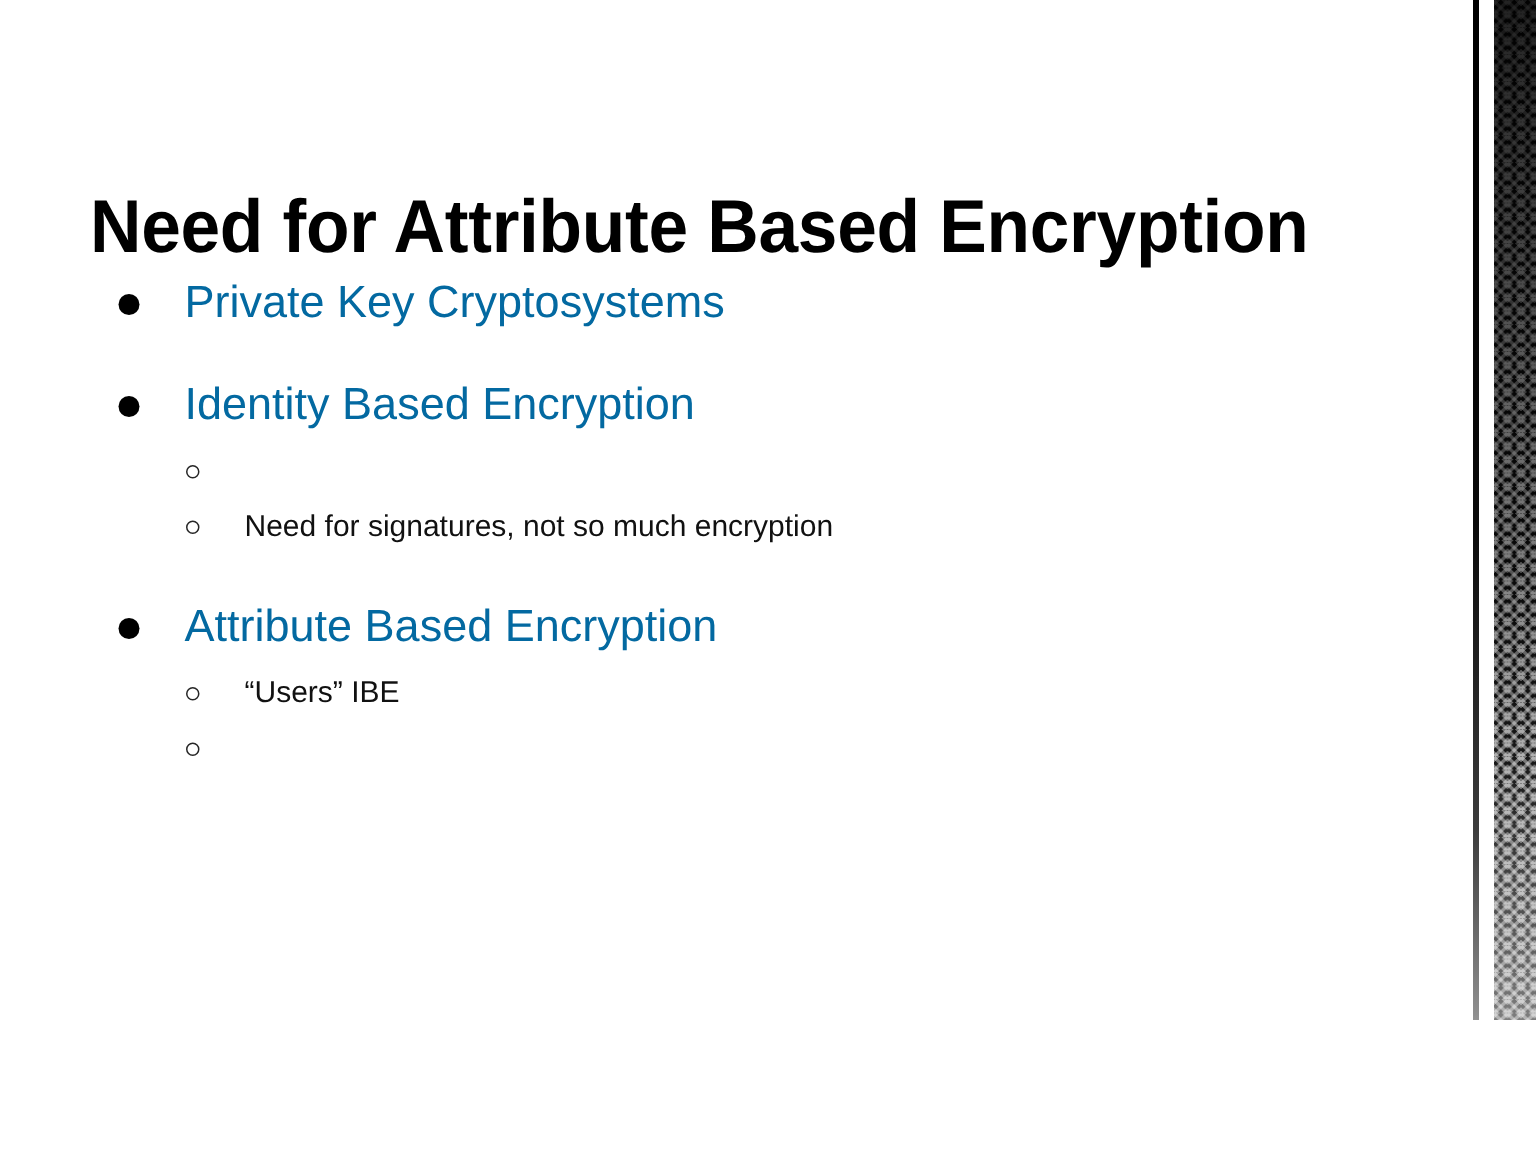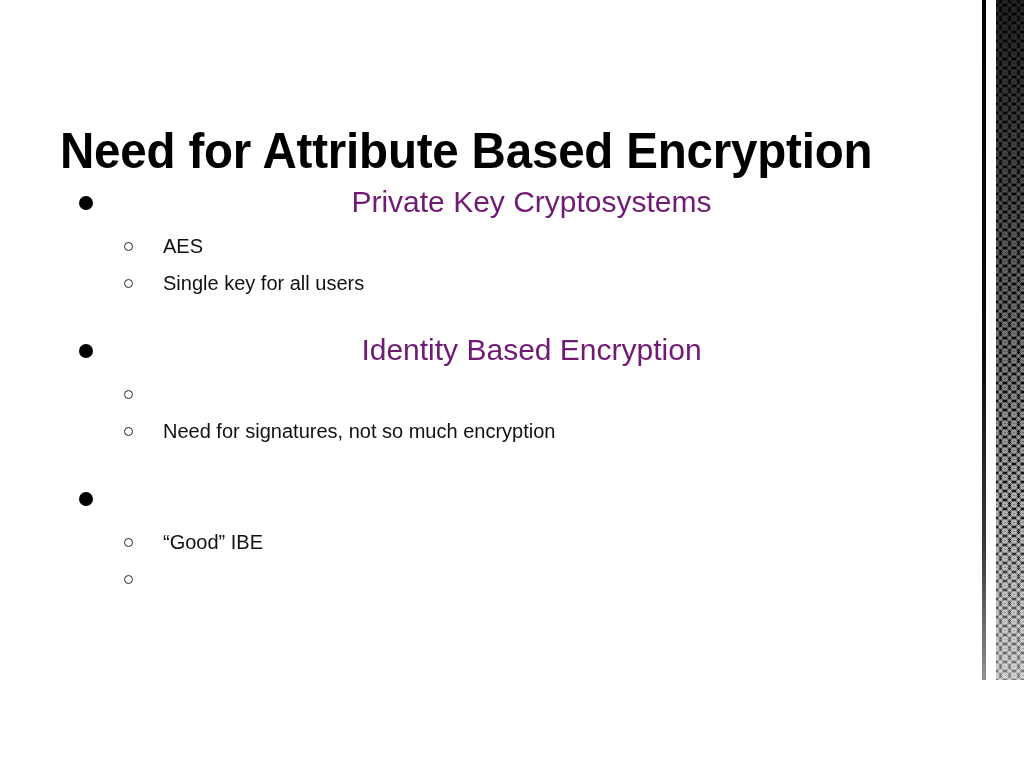--- a/index.html
+++ b/index.html
@@ -46,23 +46,22 @@
   .group { margin: 0 0 10px 0; }
 
   .lvl1 {
     position: relative;
     margin: 0 0 2px 11px;
     padding: 0 0 0 112px;
     min-height: 40px;
     font-family: "Liberation Sans", sans-serif;
     font-size: 30px;
     line-height: 40px;
-    color: #701a75;
+    color: #0369a1;
     white-space: nowrap;
-    text-align: center;
   }
   .lvl1 .disc {
     position: absolute;
     left: 68px;
     top: 14px;
     width: 14px;
     height: 14px;
     background: #000000;
     border-radius: 50%;
   }
@@ -158,30 +157,20 @@
 
   <h1 id="slide-title">Need for Attribute Based Encryption</h1>
 
   <div id="body-list">
 
     <div class="group">
       <div class="lvl1">
         <span class="disc"></span>
         <span>Private Key Cryptosystems</span>
       </div>
-      <div class="sub-pad">
-        <div class="lvl2">
-          <span class="ring"></span>
-          <span>AES</span>
-        </div>
-        <div class="lvl2">
-          <span class="ring"></span>
-          <span>Single key for all users</span>
-        </div>
-      </div>
     </div>
 
     <div class="grp-gap"></div>
 
     <div class="group">
       <div class="lvl1">
         <span class="disc"></span>
         <span>Identity Based Encryption</span>
       </div>
       <div class="sub-pad">
@@ -193,25 +182,26 @@
           <span>Need for signatures, not so much encryption</span>
         </div>
       </div>
     </div>
 
     <div class="grp-gap"></div>
 
     <div class="group">
       <div class="lvl1">
         <span class="disc"></span>
+        <span>Attribute Based Encryption</span>
       </div>
       <div class="sub-pad">
         <div class="lvl2">
           <span class="ring"></span>
-          <span>“Good” IBE</span>
+          <span>“Users” IBE</span>
         </div>
         <div class="lvl2">
           <span class="ring"></span>
         </div>
       </div>
     </div>
 
   </div>
 
   <div id="right-band">

